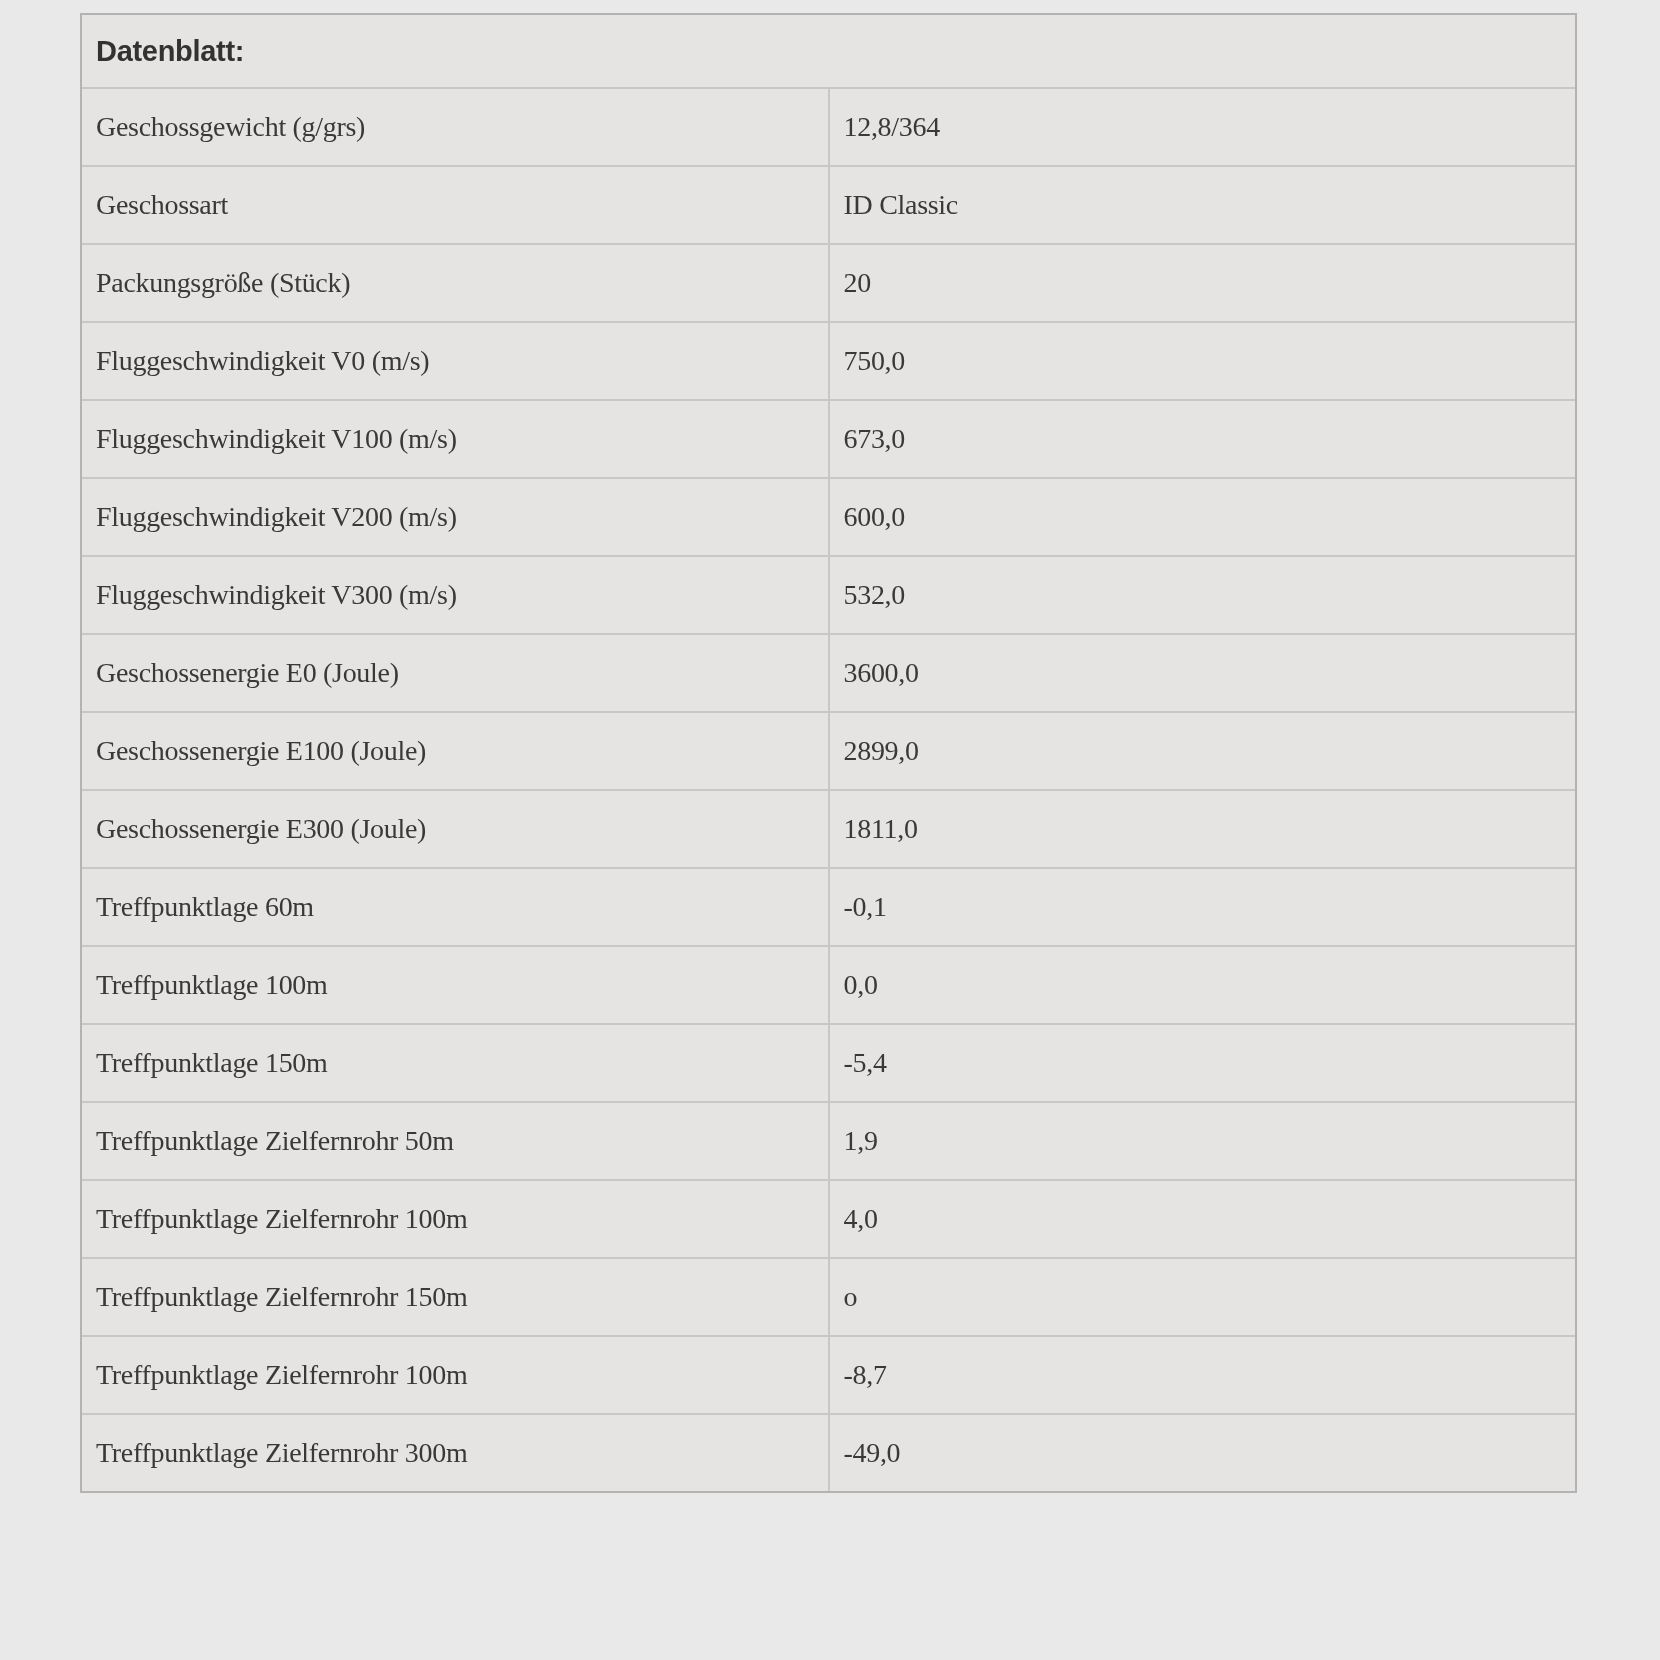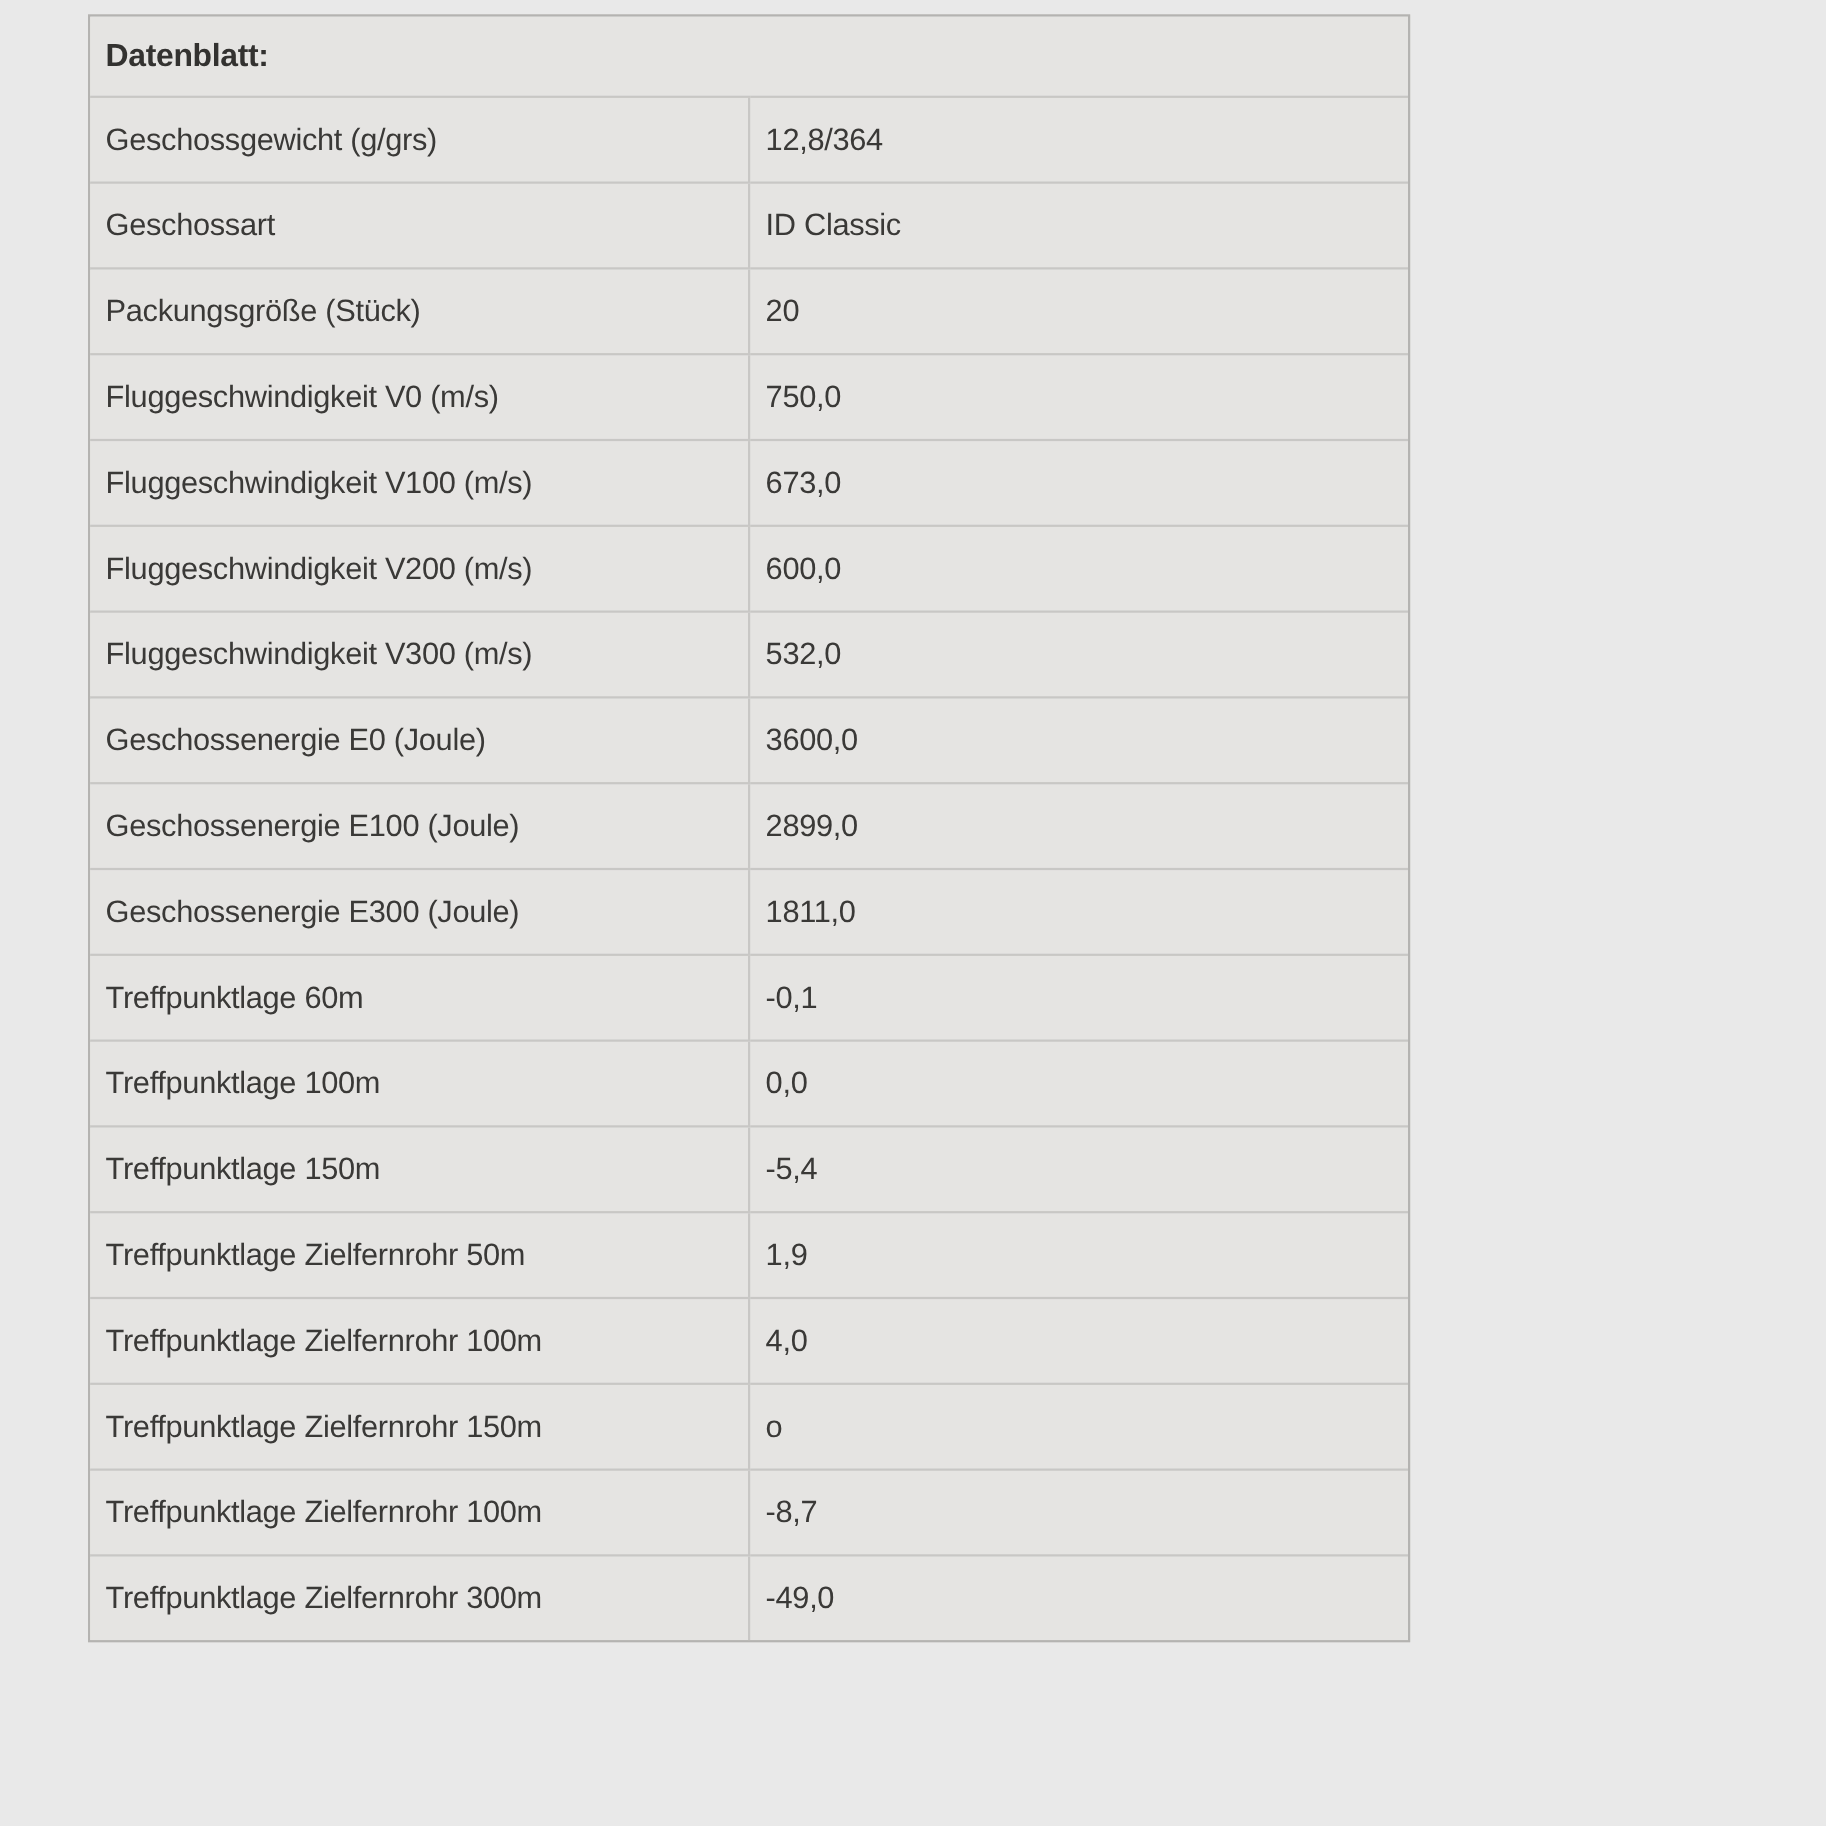--- a/index.html
+++ b/index.html
@@ -19,21 +19,21 @@
     background:var(--page-bg);
     font-family:"Liberation Sans","DejaVu Sans",sans-serif;
     color:var(--text);
     position:relative;
     overflow:hidden;
   }
   .datasheet-wrap{
     position:absolute;
     left:80px;
     top:13px;
-    width:1202px;
+    width:1497px;
     border:2px solid var(--border-outer);
     box-sizing:border-box;
     background:var(--cell-bg);
   }
   table.datasheet{
     width:100%;
     border-collapse:collapse;
     table-layout:fixed;
   }
   td{
@@ -48,20 +48,21 @@
     white-space:nowrap;
   }
   tr.header-row td{
     font-weight:bold;
     font-size:29px;
     color:#333230;
     padding:20px 12px 20px 14px;
   }
   tbody tr + tr td{
     border-top:2px solid var(--border-inner);
+    font-family:Liberation Serif, serif;
   }
   td.value-cell{
     border-left:2px solid var(--border-inner);
   }
 </style>
 </head>
 <body>
 
 <div class="datasheet-wrap">
   <table class="datasheet">

